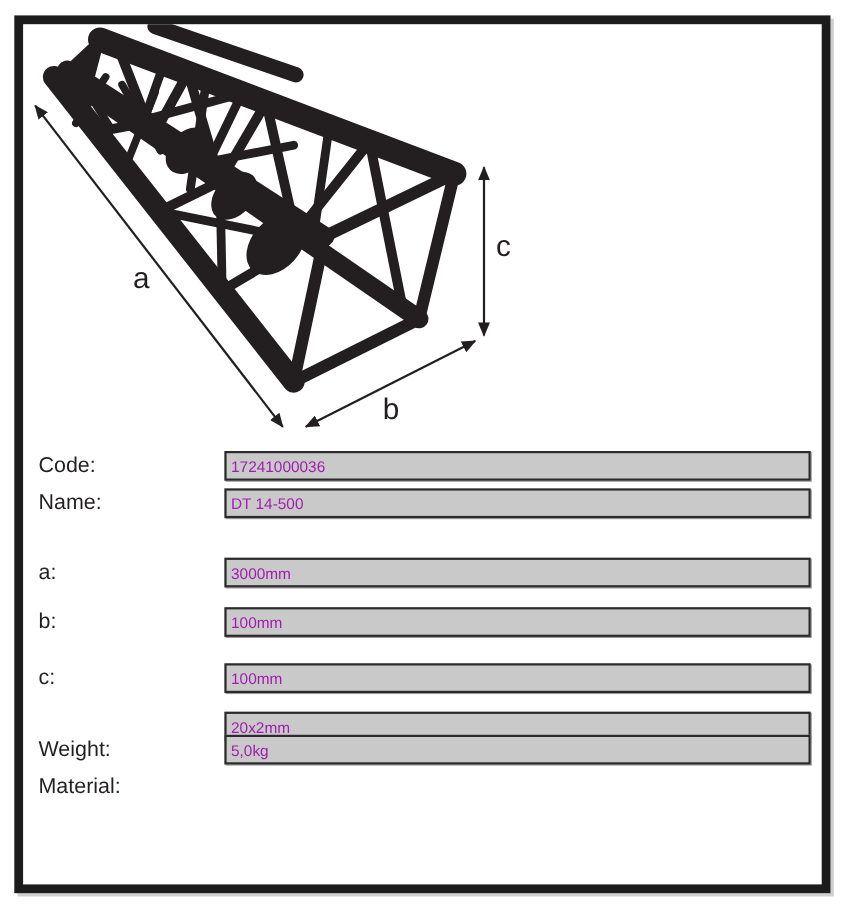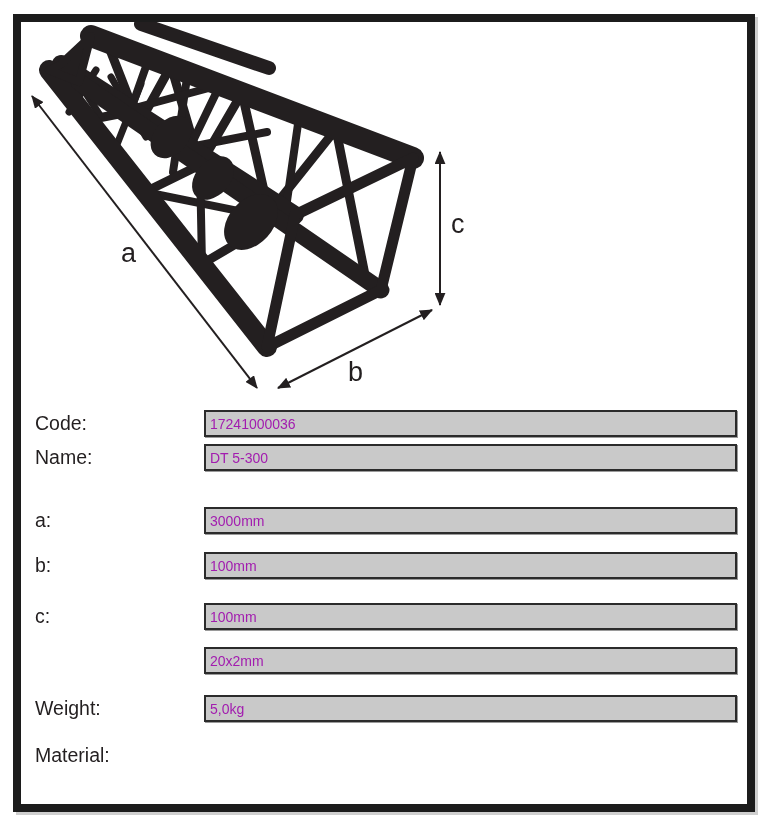--- a/index.html
+++ b/index.html
@@ -106,21 +106,21 @@
   <div class="row" style="top:388px">
     <span class="flabel">Code:</span>
     <div class="fbox">
       <span>17241000036</span>
     </div>
   </div>
 
   <div class="row" style="top:422px">
     <span class="flabel">Name:</span>
     <div class="fbox">
-      <span>DT 5-300</span>
+      <span>DT 14-500</span>
     </div>
   </div>
 
   <div class="row" style="top:485px">
     <span class="flabel">a:</span>
     <div class="fbox">
       <span>3000mm</span>
     </div>
   </div>
 
@@ -137,24 +137,24 @@
       <span>100mm</span>
     </div>
   </div>
 
   <div class="row" style="top:625px">
     <div class="fbox">
       <span>20x2mm</span>
     </div>
   </div>
 
-  <div class="row" style="top:673px">
+  <div class="row" style="top:646px">
     <span class="flabel">Weight:</span>
     <div class="fbox">
       <span>5,0kg</span>
     </div>
   </div>
 
-  <div class="row row-material" style="top:720px">
+  <div class="row row-material" style="top:680px">
     <span class="flabel">Material:</span>
   </div>
 
 </div>
 
 </body></html>

